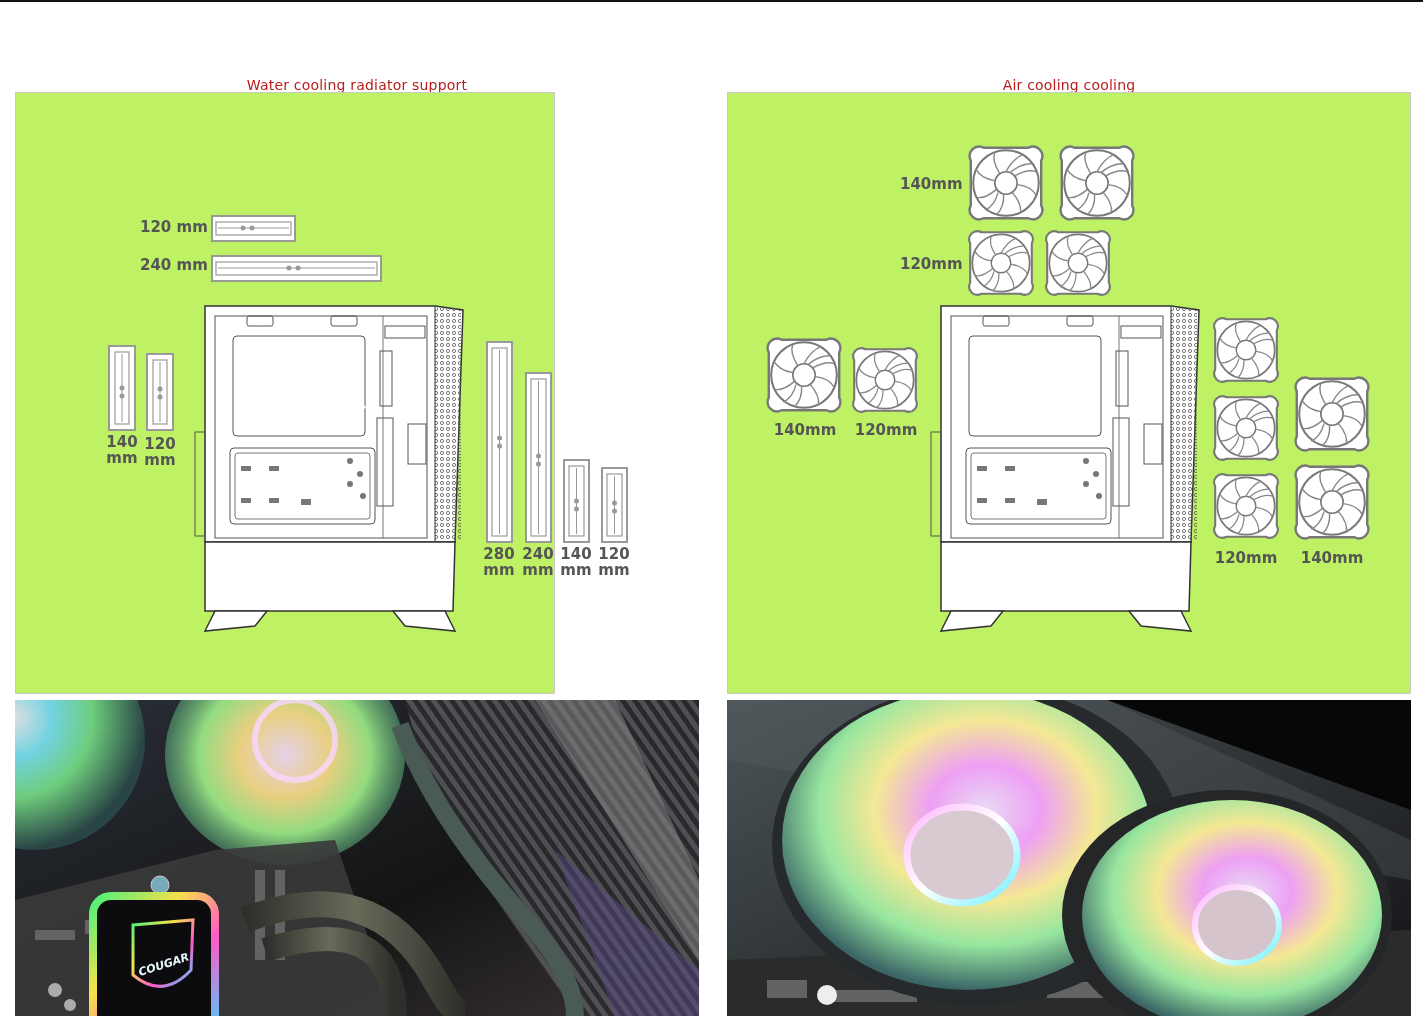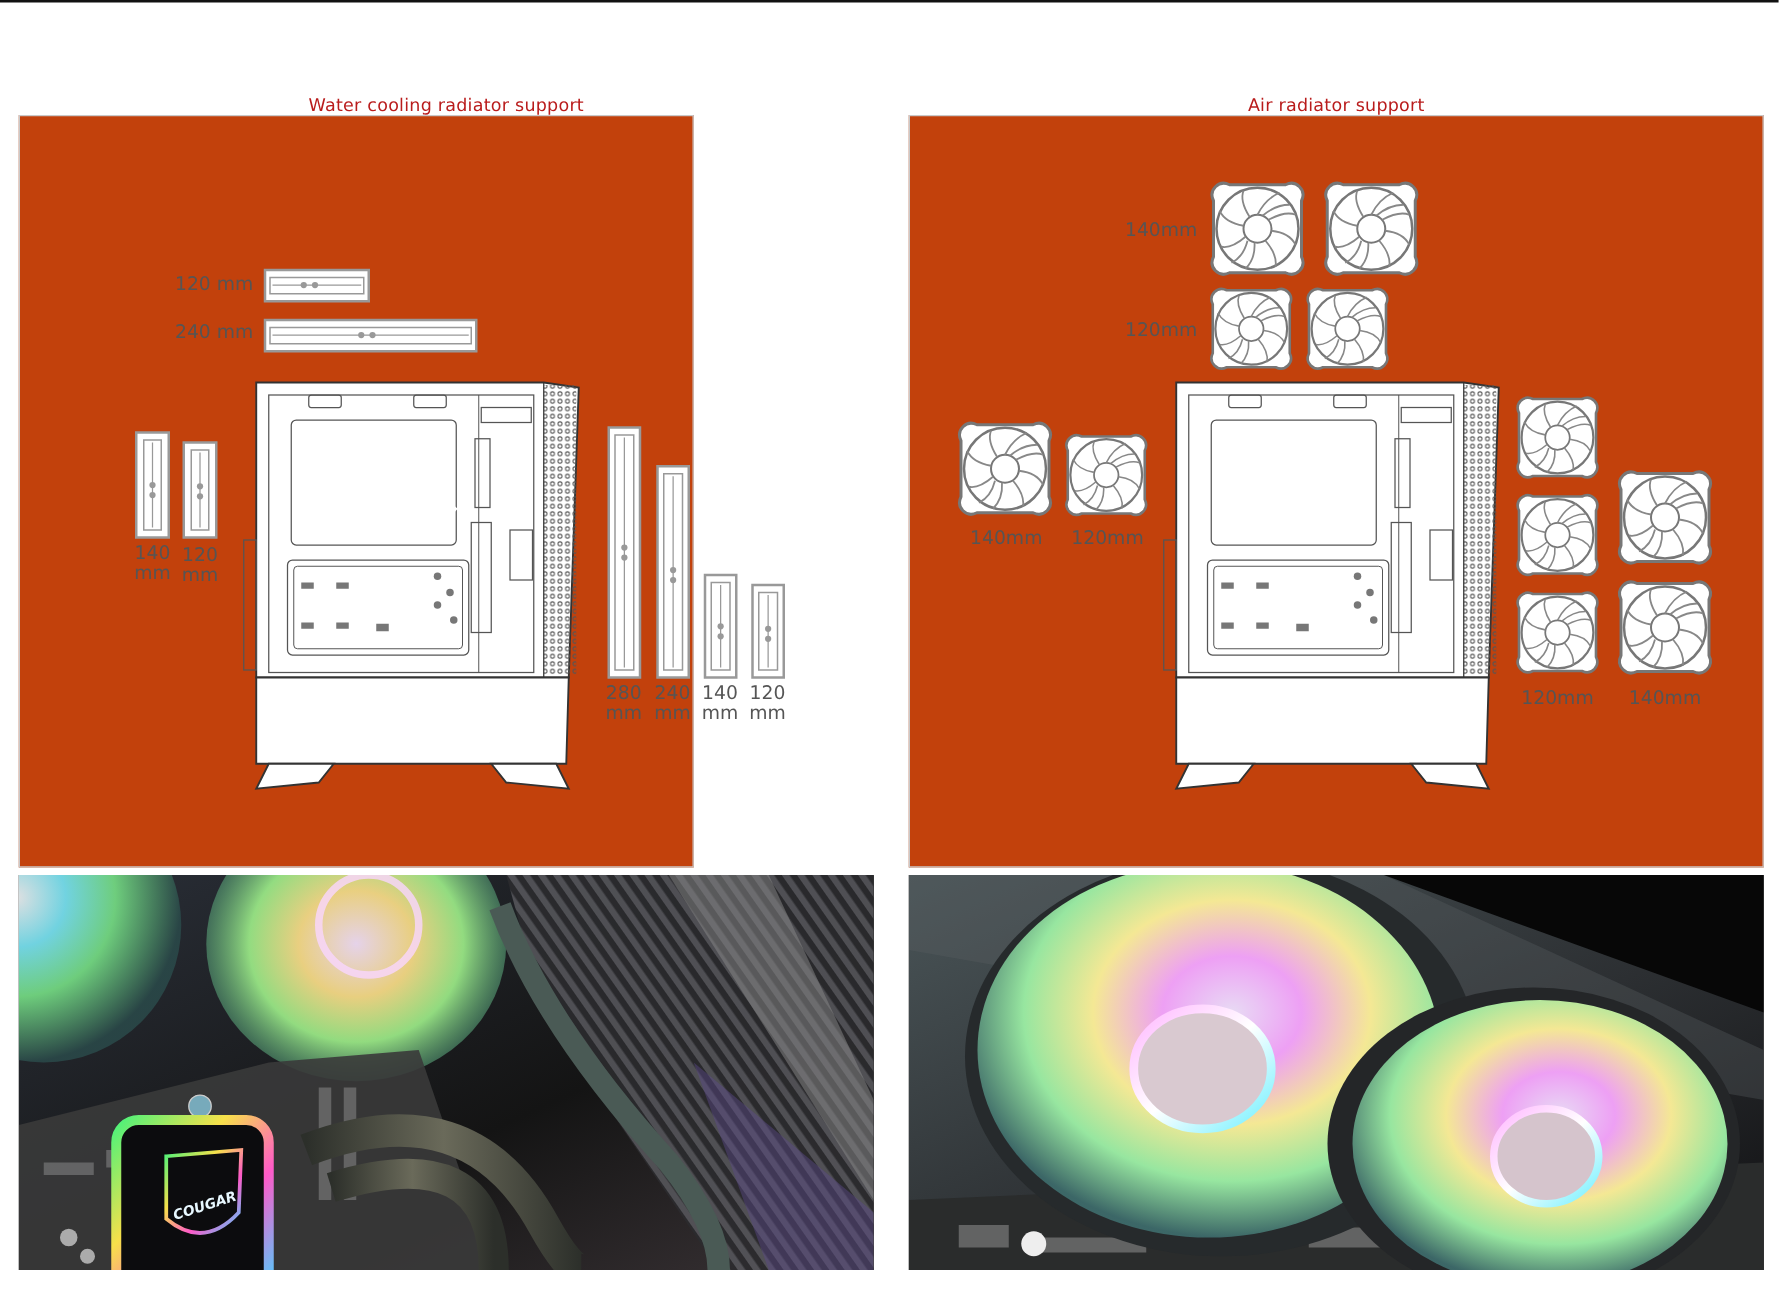--- a/index.html
+++ b/index.html
@@ -10,43 +10,44 @@
 
     .section-title {
       position: absolute; top: 44px; height: 34px; line-height: 34px;
       font-family: "DejaVu Sans", sans-serif; font-size: 14px; font-weight: normal;
       color: #b91c1c; text-align: center; letter-spacing: 0.2px; margin-top: 24px;
     }
     #title-left { left: 15px; width: 684px; }
     #title-right { left: 727px; width: 684px; }
 
     .diagram-panel {
-      position: absolute; top: 92px; height: 602px; background: #c2410c;
+      position: absolute; top: 92px; height: 602px; background: #bef264;
       border: 1.5px solid #c9c9c9;
+      font-weight: bold;
     }
     #panel-left { left: 15px; width: 540px; }
     #panel-right { left: 727px; width: 684px; }
     .diagram-panel svg { position: absolute; left: 0; top: 0; }
 
     .dim-label { font-family: "DejaVu Sans", sans-serif; fill: #555; }
 
     .photo {
       position: absolute; top: 700px; height: 316px; overflow: hidden; background: #111;
     }
     #photo-left { left: 15px; width: 684px; }
     #photo-right { left: 727px; width: 684px; }
     .photo svg { position: absolute; left: 0; top: 0; }
   </style>
 </head>
 <body>
 
 <div class="top-rule"></div>
 
 <h2 id="title-left" class="section-title">Water cooling radiator support</h2>
-<h2 id="title-right" class="section-title">Air radiator support</h2>
+<h2 id="title-right" class="section-title">Air cooling cooling</h2>
 
 <div id="panel-left" class="diagram-panel">
   <svg width="684" height="602" viewBox="0 0 684 602">
     <defs>
       <pattern id="mesh" width="6" height="6" patternUnits="userSpaceOnUse">
         <circle cx="3" cy="3" r="1.6" fill="none" stroke="#555" stroke-width="0.8"></circle>
       </pattern>
       <g id="case">
 
         <path d="M0,0 L230,0 L258,4 L250,236 L0,236 Z" fill="#fff" stroke="#333" stroke-width="1.5"></path>

